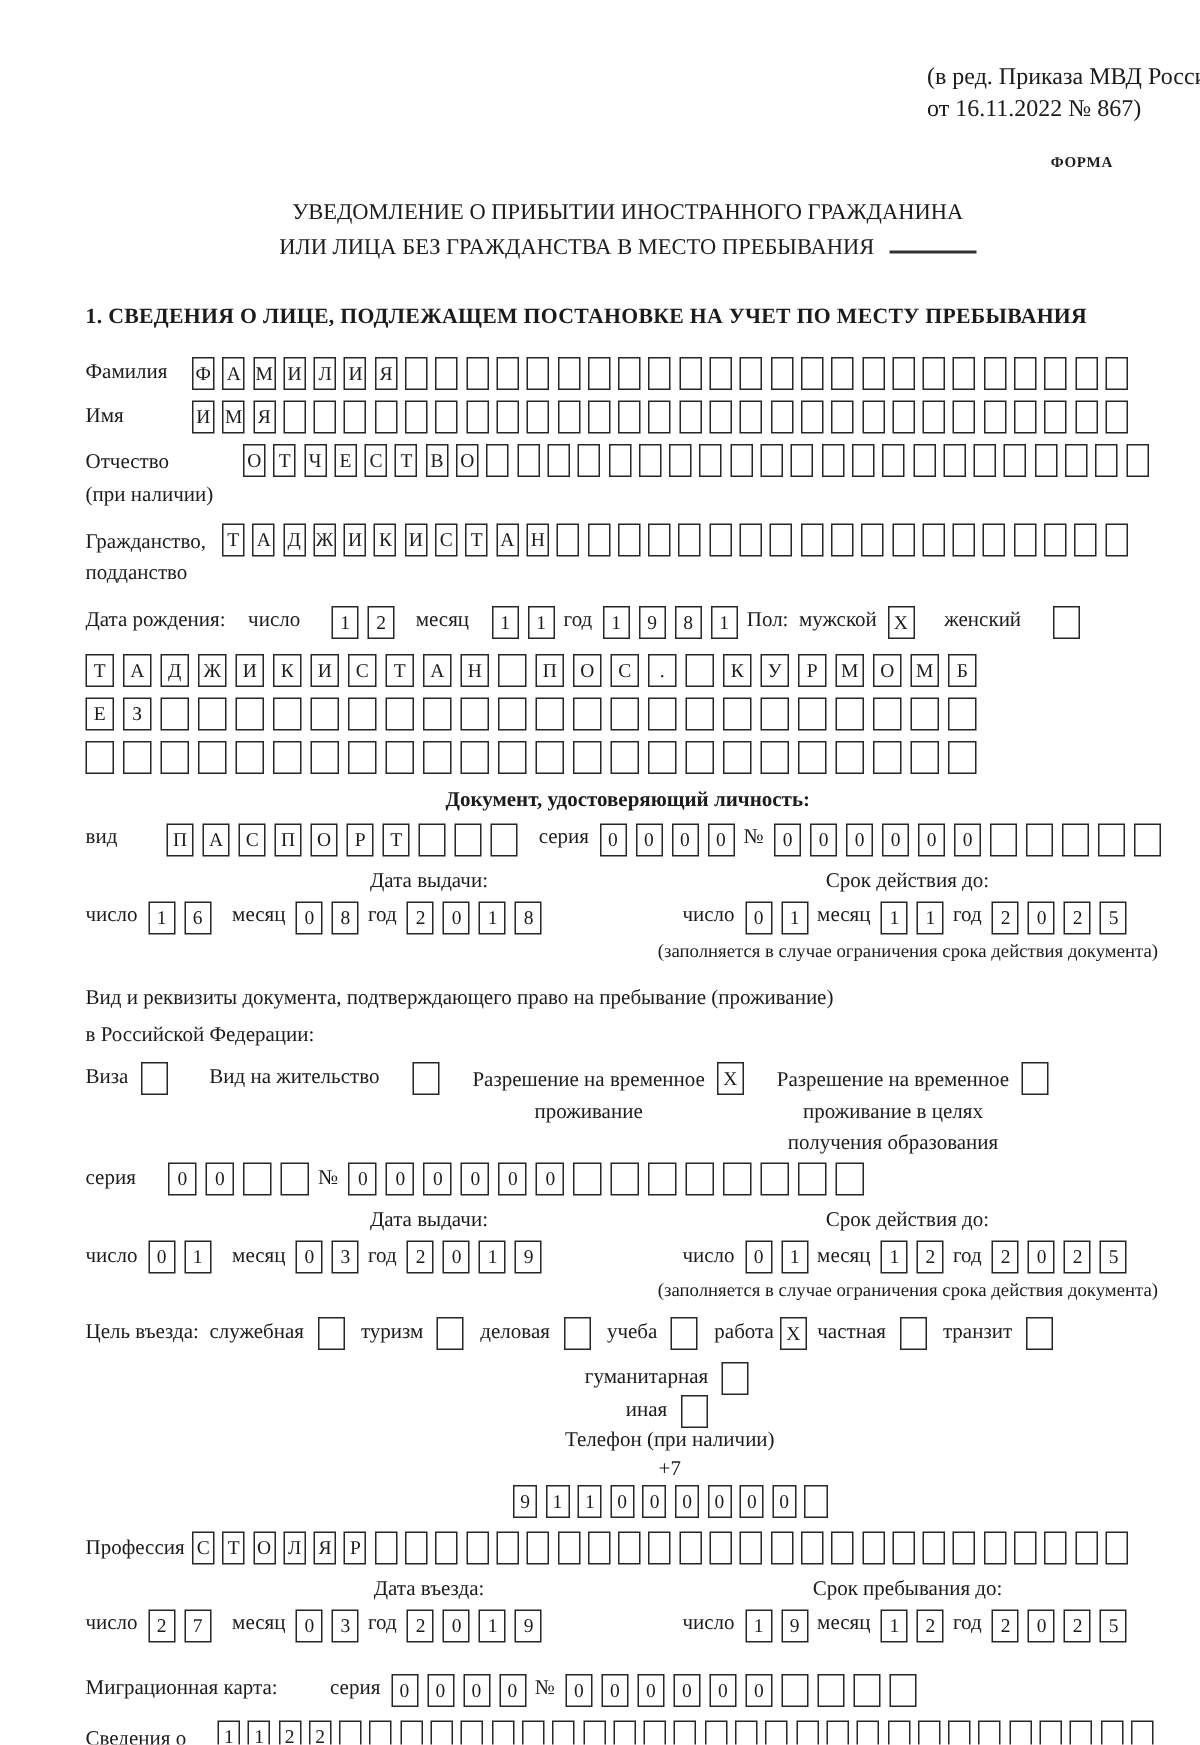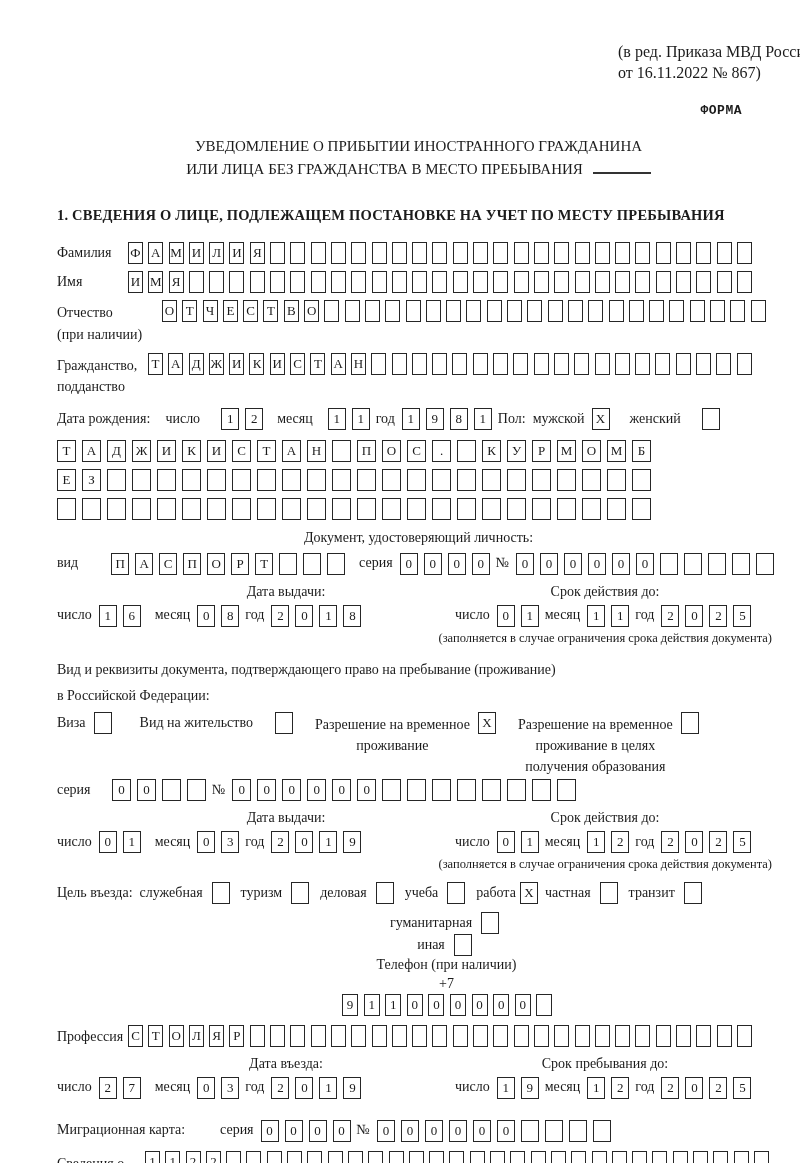--- a/index.html
+++ b/index.html
@@ -7,21 +7,21 @@
   body {
     width:800px; height:1163px; overflow:hidden;
     font-family:"Liberation Serif", serif;
     color:#1b1b1b; font-size:14px; line-height:1.35;
   }
   .page { padding:38px 20px 0 57px; position:relative; }
 
   
   .refblock { margin-left:561px; white-space:nowrap; font-size:13.5px; line-height:1.3; }
   .refnote  { margin-left:561px; white-space:nowrap; font-size:16px; line-height:1.3; margin-top:4px; }
-  .forma { text-align:right; padding-right:38px; font-weight:bold; font-size:13px; margin-top:18px; letter-spacing:0.5px;font-family:Liberation Mono, monospace; }
+  .forma { text-align:right; padding-right:38px; font-weight:bold; font-size:10px; margin-top:18px; letter-spacing:0.5px; }
 
   
   .title { text-align:center; font-weight:normal; font-size:15px; margin-top:16px; line-height:1.55; }
   .t-underline { display:inline-block; width:58px; border-bottom:2px solid #333; height:14px; margin-left:10px; }
   .sec-heading { font-weight:bold; font-size:14.5px; margin-top:24px; letter-spacing:0.2px; }
 
   
   .row { display:flex; align-items:flex-start; margin-top:7px; }
   .lbl { flex:none; padding-top:2px; }
   .lbl div { line-height:1.55; }
@@ -48,21 +48,21 @@
   }
 
   
   .inline { display:flex; align-items:center; }
   .inline .flabel { margin-right:7px; white-space:nowrap; }
   .gap8  { width:8px;  flex:none; }
   .gap14 { width:14px; flex:none; }
   .gap20 { width:20px; flex:none; }
   .gap28 { width:28px; flex:none; }
 
-  .doc-heading { text-align:center; font-weight:normal; margin-top:9px; font-size:14px; }
+  .doc-heading { text-align:center; font-weight:bold; margin-top:9px; font-size:14px; }
 
   .dategrid { display:flex; margin-top:8px; }
   .dcol-l { width:398px; flex:none; }
   .dcol-r { width:300px; flex:none; }
   .dhead { text-align:center; margin-bottom:3px; white-space:nowrap; }
   .dnote { text-align:right; padding-right:8px; font-size:12.5px; margin-top:3px; }
 
   .para { margin-top:10px; line-height:1.85; }
 
   .visa-row { display:flex; align-items:flex-start; margin-top:4px; }

